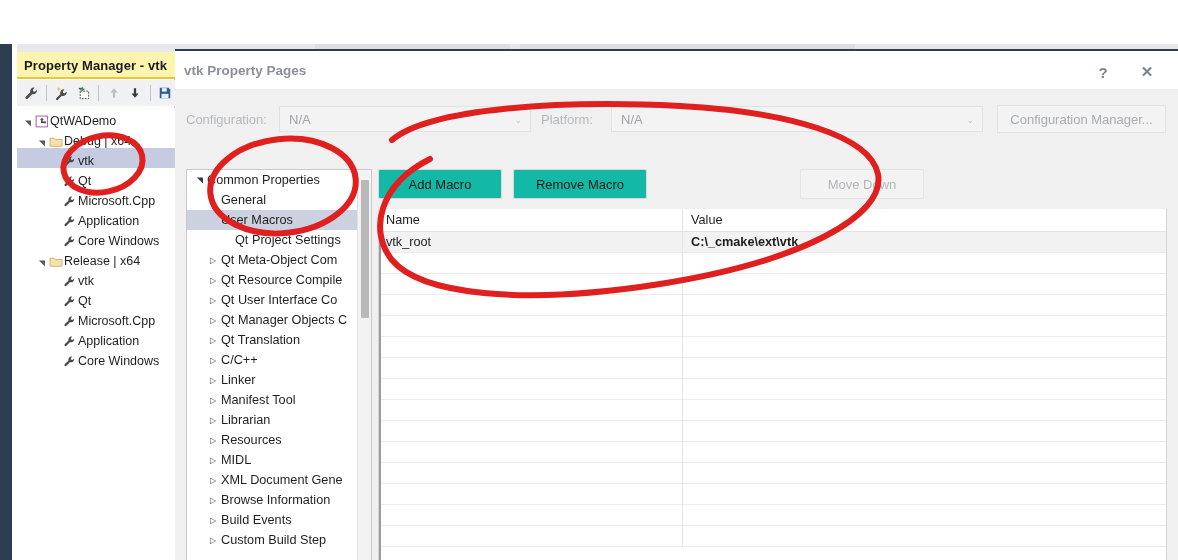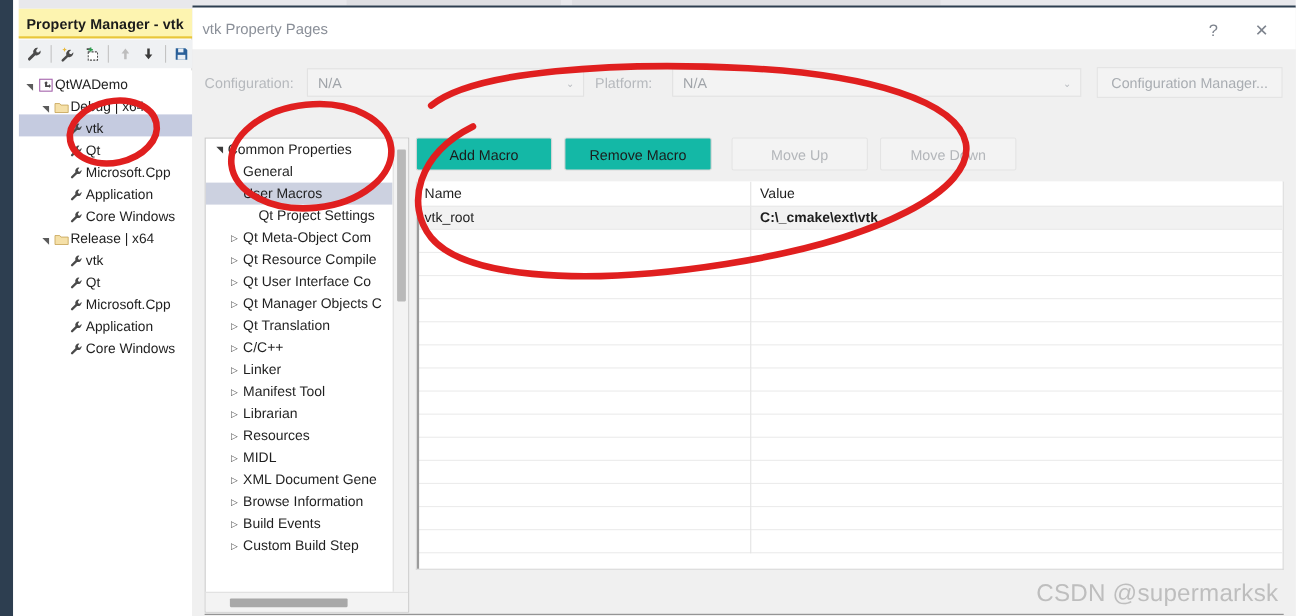--- a/index.html
+++ b/index.html
@@ -3,21 +3,21 @@
 <meta charset="utf-8">
 <style>
   * { box-sizing: border-box; }
   html, body {
     margin: 0; padding: 0;
     width: 1178px; height: 560px;
     overflow: hidden;
     font-family: "Liberation Sans", sans-serif;
     background: #ffffff;
   }
-  #root { position: relative; width: 1178px; height: 400px; }
+  #root { position: relative; width: 1178px; height: 400px; margin-top: 44px; }
 
   
   .vs-backdrop { position: absolute; inset: 0; background: #f4f4f4; }
   .vs-topbar { position: absolute; left: 0; top: 0; width: 1178px; height: 8px; background: #e8e8ec; }
   .vs-dockline { position: absolute; left: 0; top: 0; width: 12px; height: 560px; background: #2d3e50; }
   .vs-dockline2 { position: absolute; left: 12px; top: 0; width: 5px; height: 560px; background: #ffffff; }
   .vs-ghost-tab1 { position: absolute; left: 315px; top: 0; width: 195px; height: 5px; background: #dfdfe3; }
   .vs-ghost-tab2 { position: absolute; left: 520px; top: 0; width: 335px; height: 5px; background: #dfdfe3; }
 
   
@@ -44,21 +44,21 @@
   .pm-row { height: 20px; display: flex; align-items: flex-end; font-size: 12.5px; color: #1e1e1e; white-space: nowrap; }
   .pm-row.sel { background: #c5cbe0; }
   .exp { width: 12px; text-align: center; font-size: 8px; color: #5b5b5b; flex: 0 0 12px; }
   .pm-ic { width: 17px; flex: 0 0 17px; display: flex; align-items: center; justify-content: center; }
 
   
   .dlg {
     position: absolute; left: 175px; top: 5px; width: 1003px; height: 555px;
     background: #f0f0f0; border-top: 2px solid #2d3e50;
   }
-  .dlg-titlebar { position: absolute; left: 0; top: 0; width: 1003px; height: 38px; background: #ffffff; }
+  .dlg-titlebar { position: absolute; left: 0; top: 0; width: 1003px; height: 38px; background: #ffffff; font-weight: bold; }
   .dlg-title { position: absolute; left: 9px; top: 12px; font-size: 13.5px; color: #8a8f98; }
   .dlg-help { position: absolute; right: 62px; top: 10px; width: 26px; height: 22px; display:flex; align-items:center; justify-content:center; font-size: 15px; color: #7d838d; cursor: default; }
   .dlg-close { position: absolute; right: 18px; top: 10px; width: 26px; height: 22px; display:flex; align-items:center; justify-content:center; font-size: 15px; color: #7d838d; cursor: default; }
 
   .dlg-body { position: absolute; left: 0; top: 38px; width: 1003px; height: 517px; background: #f0f0f0; }
 
   
   .cfg-row { position: absolute; left: 0; top: 16px; width: 1003px; height: 30px; }
   .cfg-label { position: absolute; font-size: 13px; color: #b6b9bd; top: 7px; }
   .cfg-combo {
@@ -408,21 +408,20 @@
         </div>
         <div class="h-scroll">
           <div class="h-thumb"></div>
         </div>
       </div>
 
       <div class="right-pane">
         <div class="macro-btns">
             <div class="mbtn" style="left: 0px; width: 124px;">Add Macro</div>
             <div class="mbtn" style="left: 135px; width: 134px;">Remove Macro</div>
-            <div class="mbtn disabled" style="left: 287px; width: 124px;">Move Up</div>
             <div class="mbtn disabled" style="left: 422px; width: 124px;">Move Down</div>
           </div>
         <div class="grid">
           <div class="grid-head">
             <div class="gh" style="left:7px;">Name</div>
             <div class="gh" style="left:312px;">Value</div>
             <div class="col-div" style="left:303px; height:23px;"></div>
           </div>
           <div id="grid-rows">
               <div class="grid-row data">

